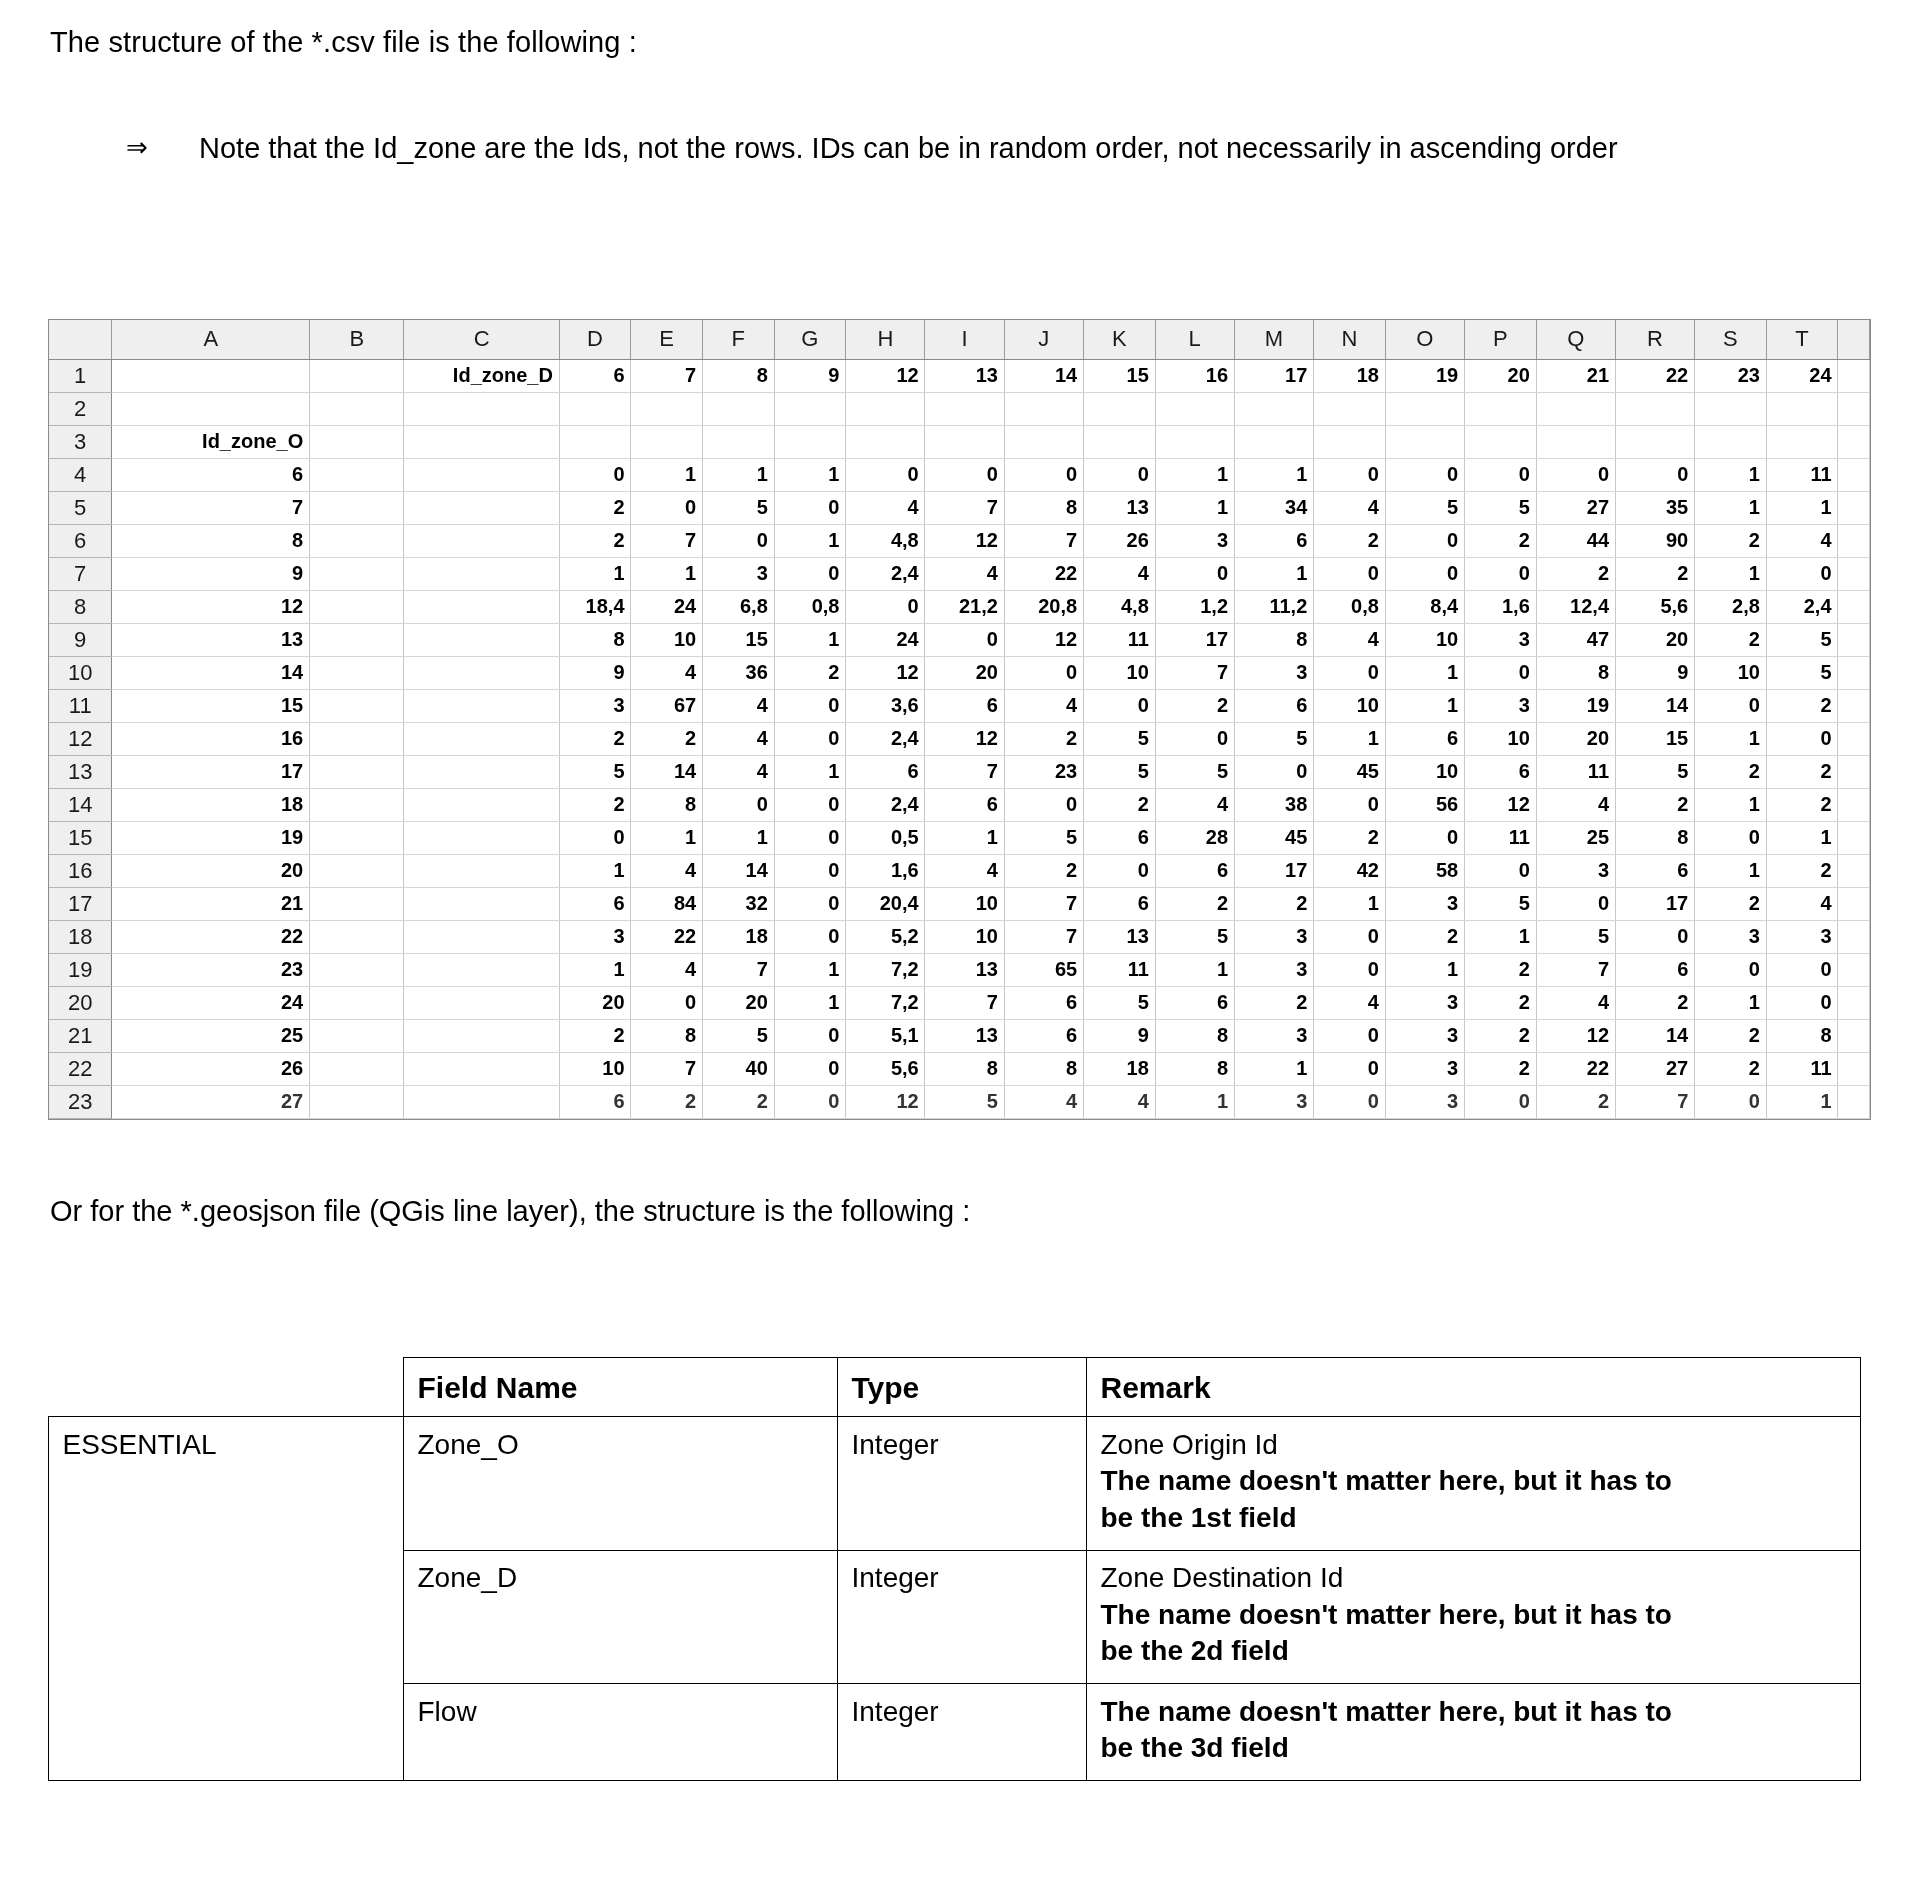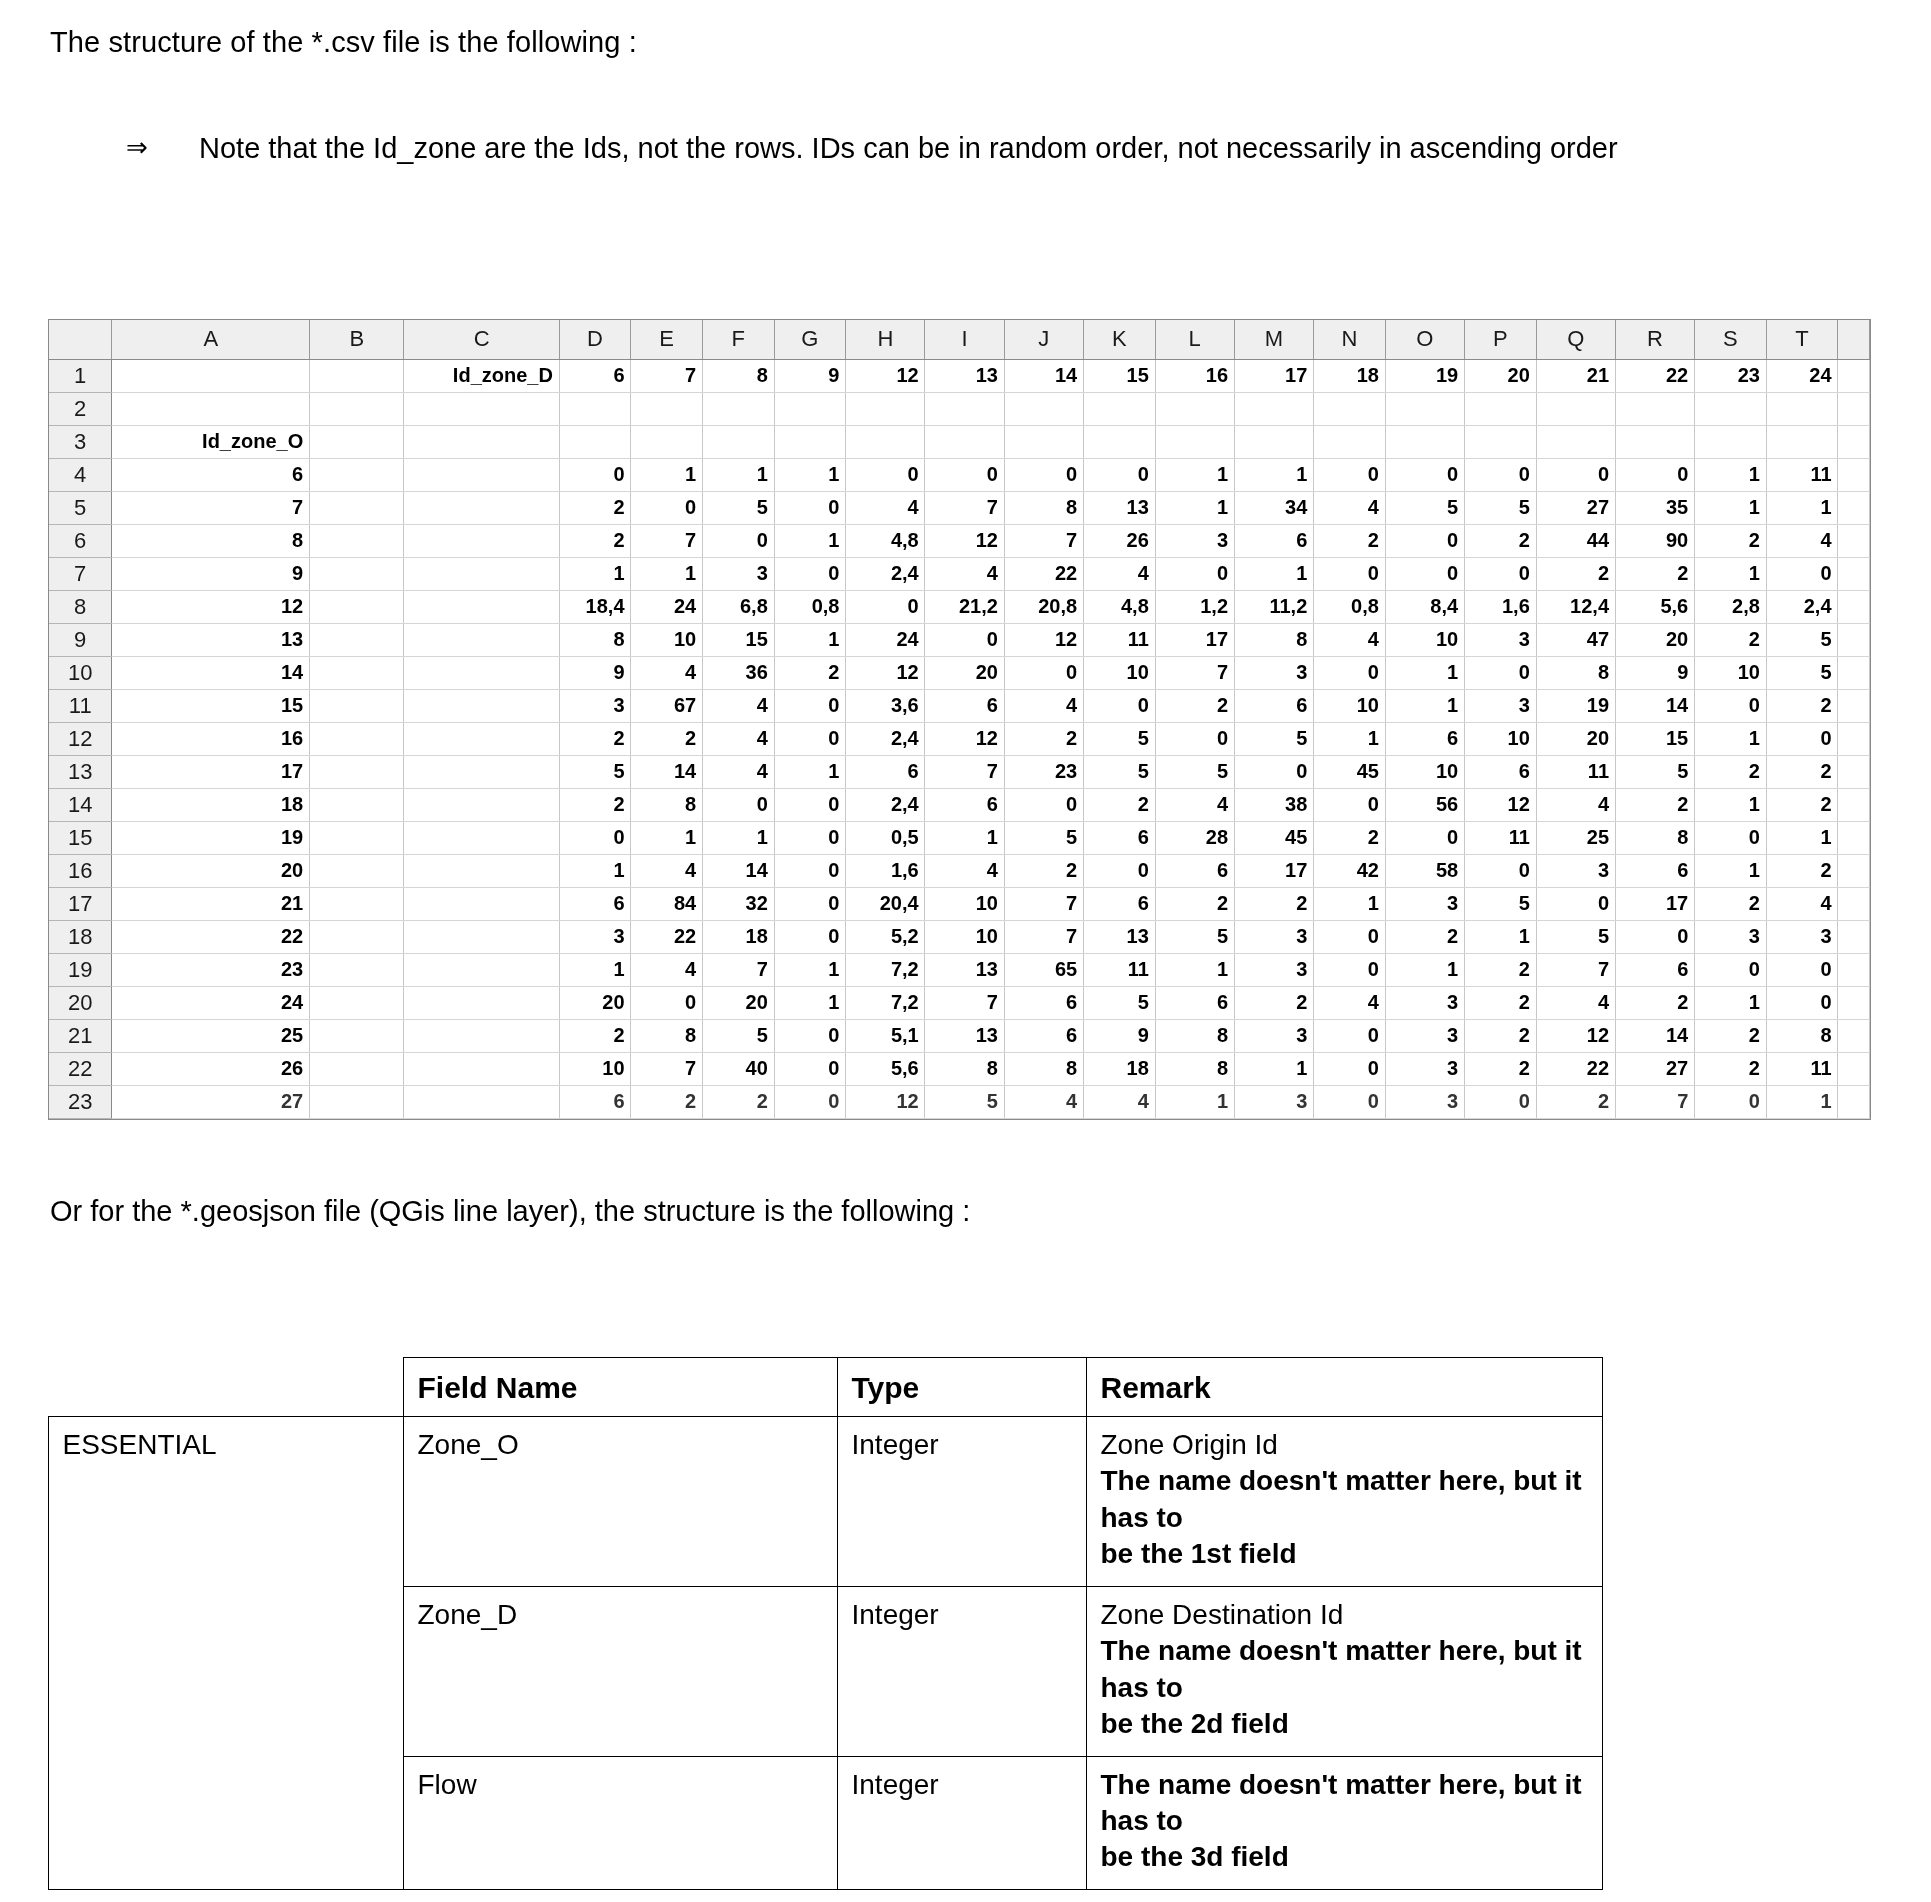--- a/index.html
+++ b/index.html
@@ -113,21 +113,21 @@
     left: 50px;
     top: 1195px;
     font-size: 29px;
   }
 
   
   .field-table {
     position: absolute;
     left: 48px;
     top: 1357px;
-    width: 1555px;
+    width: 1813px;
     border-collapse: collapse;
     table-layout: fixed;
     font-size: 28px;
   }
   .field-table td, .field-table th {
     border: 1.9px solid #000000;
     vertical-align: top;
     padding: 9.7px 11.6px 13.5px 13.5px;
     line-height: 1.3;
     text-align: left;

